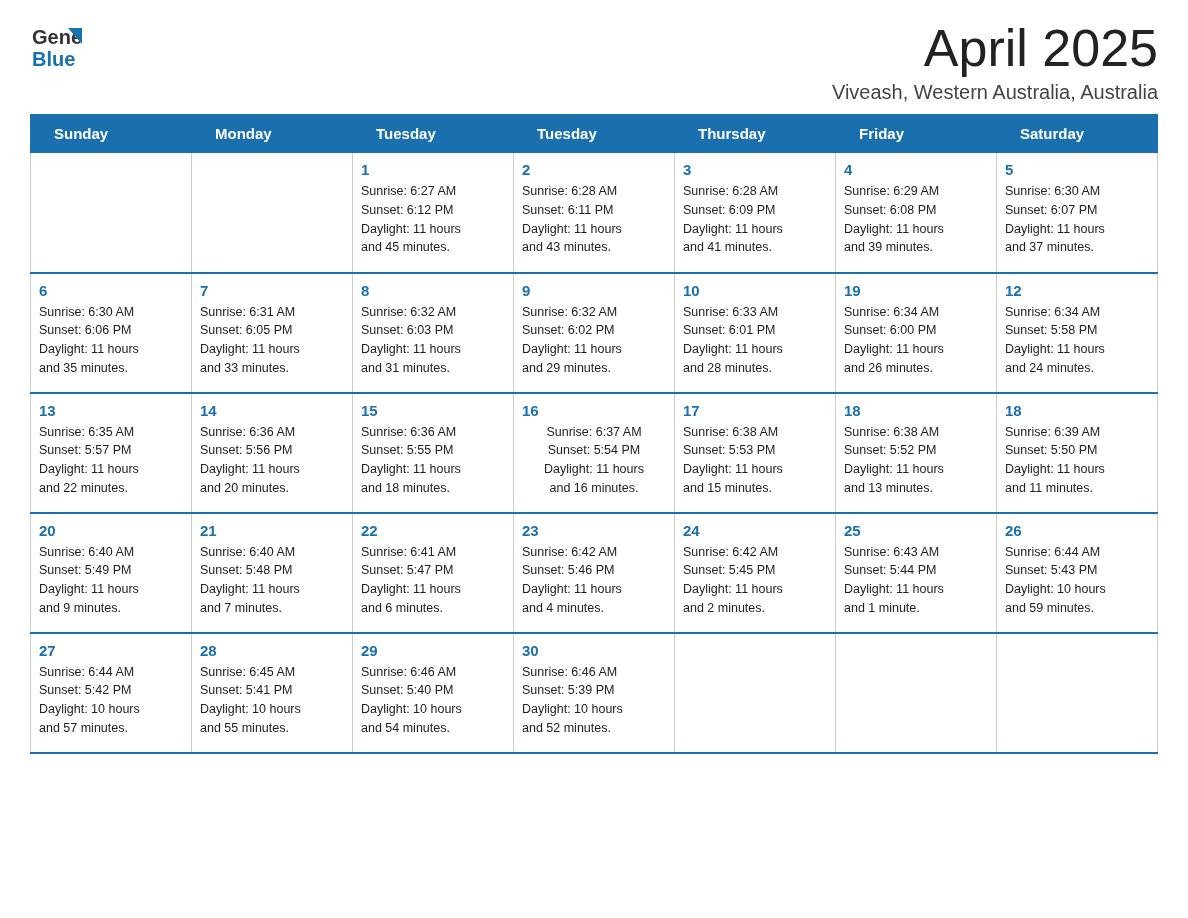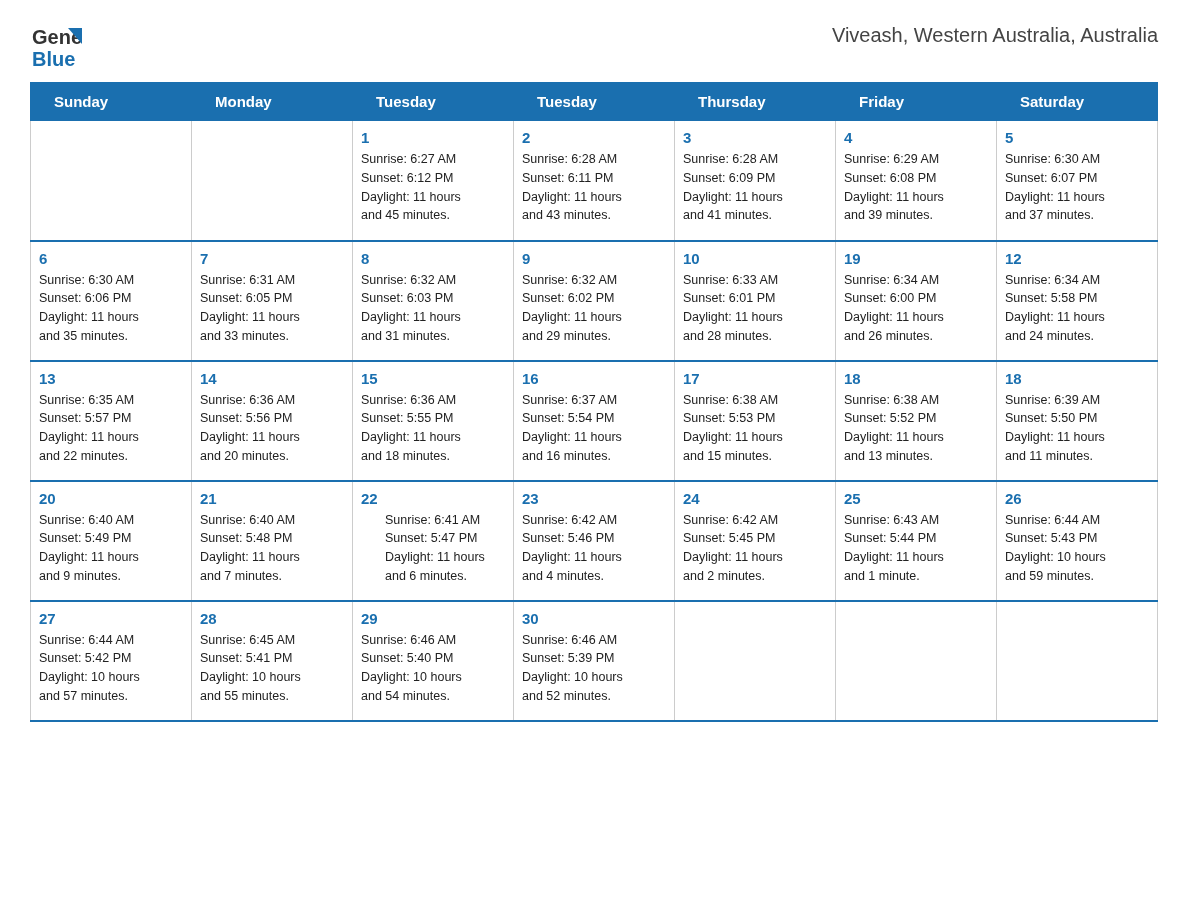--- a/index.html
+++ b/index.html
@@ -88,20 +88,21 @@
   <div class="logo">
     <svg width="52" height="52" viewBox="0 0 52 52">
 
       <text x="2" y="24" font-family="Arial" font-weight="bold" font-size="20" fill="#333">General</text>
       <text x="2" y="46" font-family="Arial" font-weight="bold" font-size="20" fill="#1a6faf">Blue</text>
 
       <polygon points="38,8 52,8 52,24" fill="#1a6faf"></polygon>
     </svg>
   </div>
   <div class="title-section">
+    <div class="month-title">April 2025</div>
     <div class="location-subtitle">Viveash, Western Australia, Australia</div>
   </div>
 </div>
 
 <table class="calendar">
   <thead>
     <tr>
       <th>Sunday</th>
       <th>Monday</th>
       <th>Tuesday</th>
@@ -219,21 +220,21 @@
         </td>
         <td>
           <span class="day-number">15</span>
           <div class="day-info" style="white-space: pre-line;">Sunrise: 6:36 AM
 Sunset: 5:55 PM
 Daylight: 11 hours
 and 18 minutes.</div>
         </td>
         <td>
           <span class="day-number">16</span>
-          <div class="day-info" style="white-space: pre-line;">Sunrise: 6:37 AM
+          <div class="day-info" style="white-space: pre-line; text-align: center;">Sunrise: 6:37 AM
 Sunset: 5:54 PM
 Daylight: 11 hours
 and 16 minutes.</div>
         </td>
         <td>
           <span class="day-number">17</span>
           <div class="day-info" style="white-space: pre-line;">Sunrise: 6:38 AM
 Sunset: 5:53 PM
 Daylight: 11 hours
 and 15 minutes.</div>
@@ -263,21 +264,21 @@
         </td>
         <td>
           <span class="day-number">21</span>
           <div class="day-info" style="white-space: pre-line;">Sunrise: 6:40 AM
 Sunset: 5:48 PM
 Daylight: 11 hours
 and 7 minutes.</div>
         </td>
         <td>
           <span class="day-number">22</span>
-          <div class="day-info" style="white-space: pre-line; margin-left: 24px;">Sunrise: 6:41 AM
+          <div class="day-info" style="white-space: pre-line;">Sunrise: 6:41 AM
 Sunset: 5:47 PM
 Daylight: 11 hours
 and 6 minutes.</div>
         </td>
         <td>
           <span class="day-number">23</span>
           <div class="day-info" style="white-space: pre-line;">Sunrise: 6:42 AM
 Sunset: 5:46 PM
 Daylight: 11 hours
 and 4 minutes.</div>

